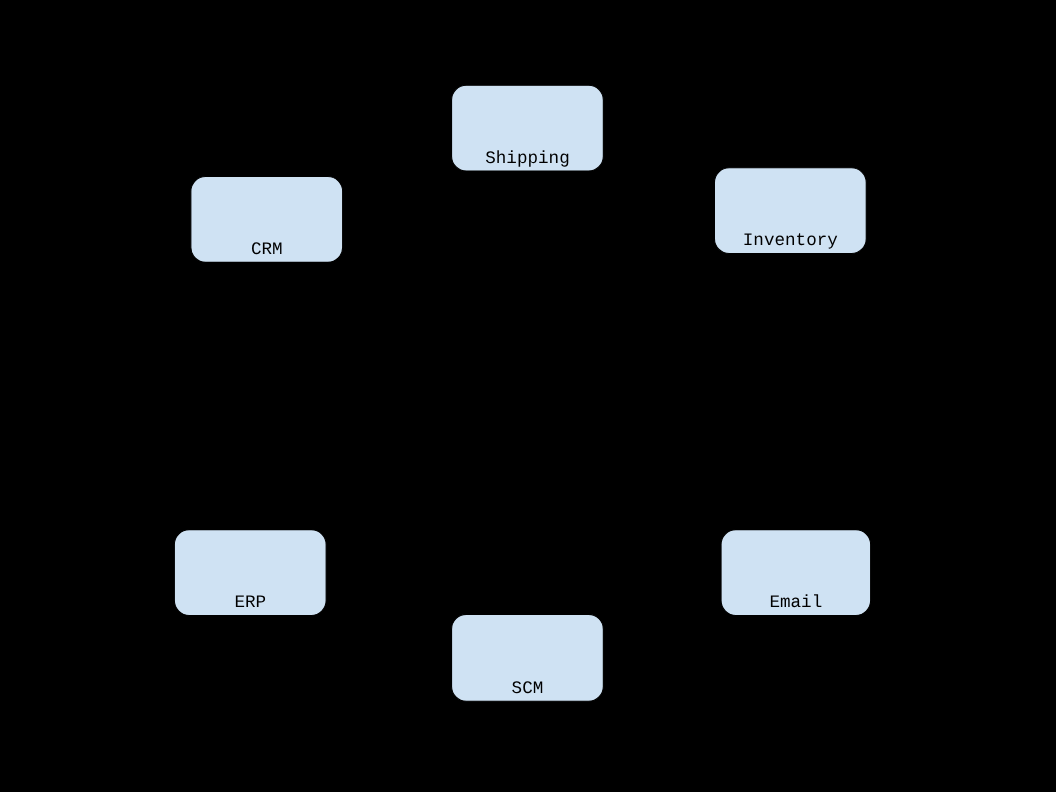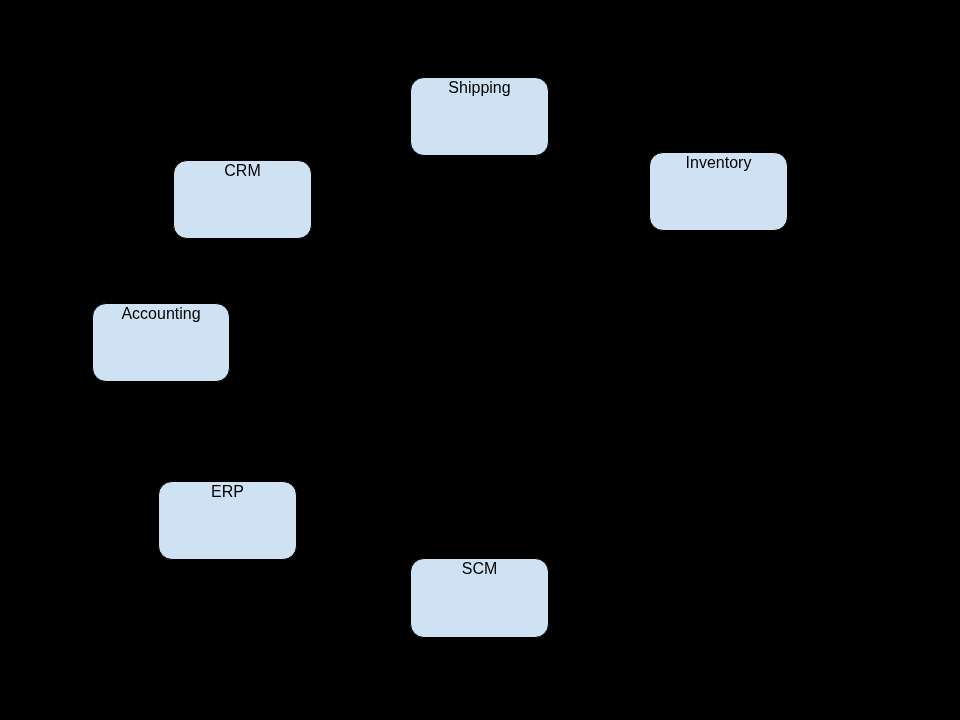--- a/index.html
+++ b/index.html
@@ -15,26 +15,27 @@
     font-family: "Liberation Sans", sans-serif;
     overflow: hidden;
   }
   .node {
     position: absolute;
     box-sizing: border-box;
     background: #cfe2f3;
     border: 1px solid #000000;
     border-radius: 14px;
     display: flex;
-    align-items: flex-start;
+    align-items: flex-end;
     justify-content: center;
     text-align: center;
     color: #000000;
     font-size: 16px;
     line-height: 1.3;
+    font-family: Liberation Mono, monospace;
   }
   .node-shipping      { left: 410px; top: 77px;  width: 139px; height: 79px; }
   .node-crm           { left: 173px; top: 160px; width: 139px; height: 79px; }
   .node-inventory     { left: 649px; top: 152px; width: 139px; height: 79px; }
   .node-accounting    { left: 92px;  top: 303px; width: 138px; height: 79px; }
   .node-web-interface { left: 762px; top: 303px; width: 138px; height: 79px; padding: 0 28px; }
   .node-erp           { left: 158px; top: 481px; width: 139px; height: 79px; }
   .node-email         { left: 655px; top: 481px; width: 137px; height: 79px; }
   .node-scm           { left: 410px; top: 558px; width: 139px; height: 80px; }
 </style>
@@ -48,27 +49,27 @@
   </div>
 
   <div class="node node-crm">
     <span>CRM</span>
   </div>
 
   <div class="node node-inventory">
     <span>Inventory</span>
   </div>
 
-  <div class="node node-accounting">
-    <span>Accounting</span>
-  </div>
 
 
   <div class="node node-erp">
     <span>ERP</span>
   </div>
 
+  <div class="node node-email">
+    <span>Email</span>
+  </div>
 
   <div class="node node-scm">
     <span>SCM</span>
   </div>
 
 </div>
 
 </body></html>

